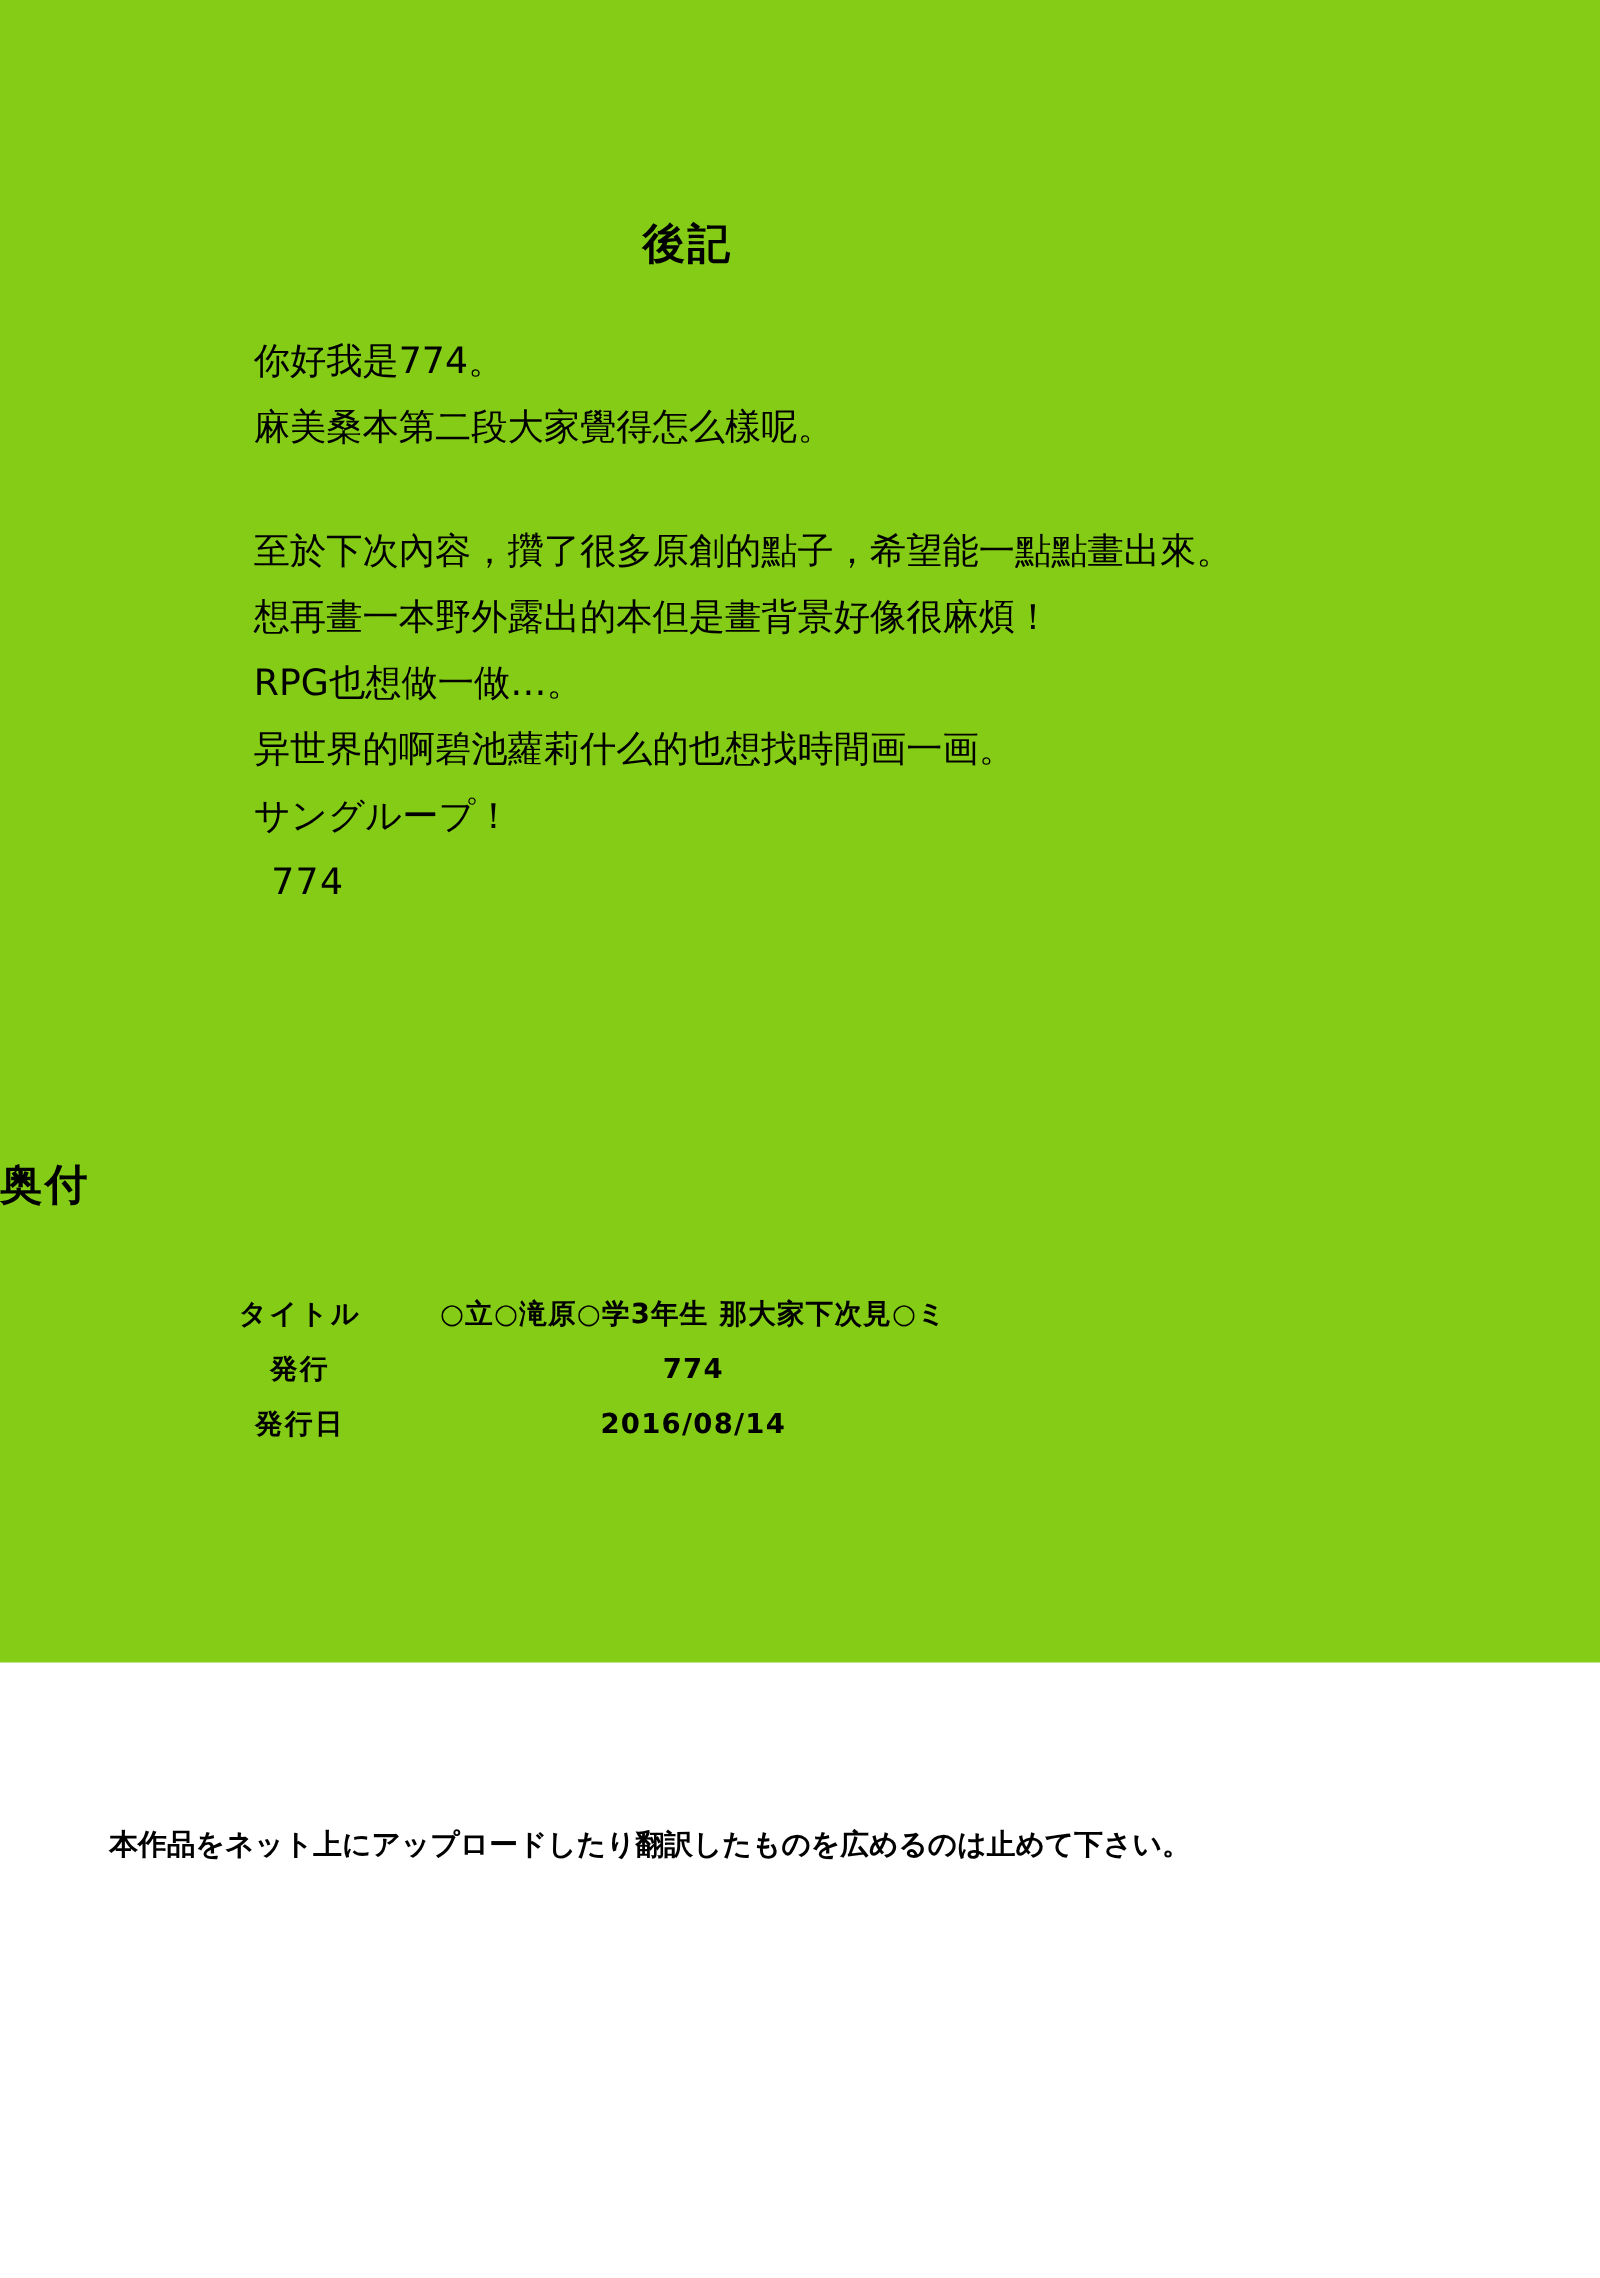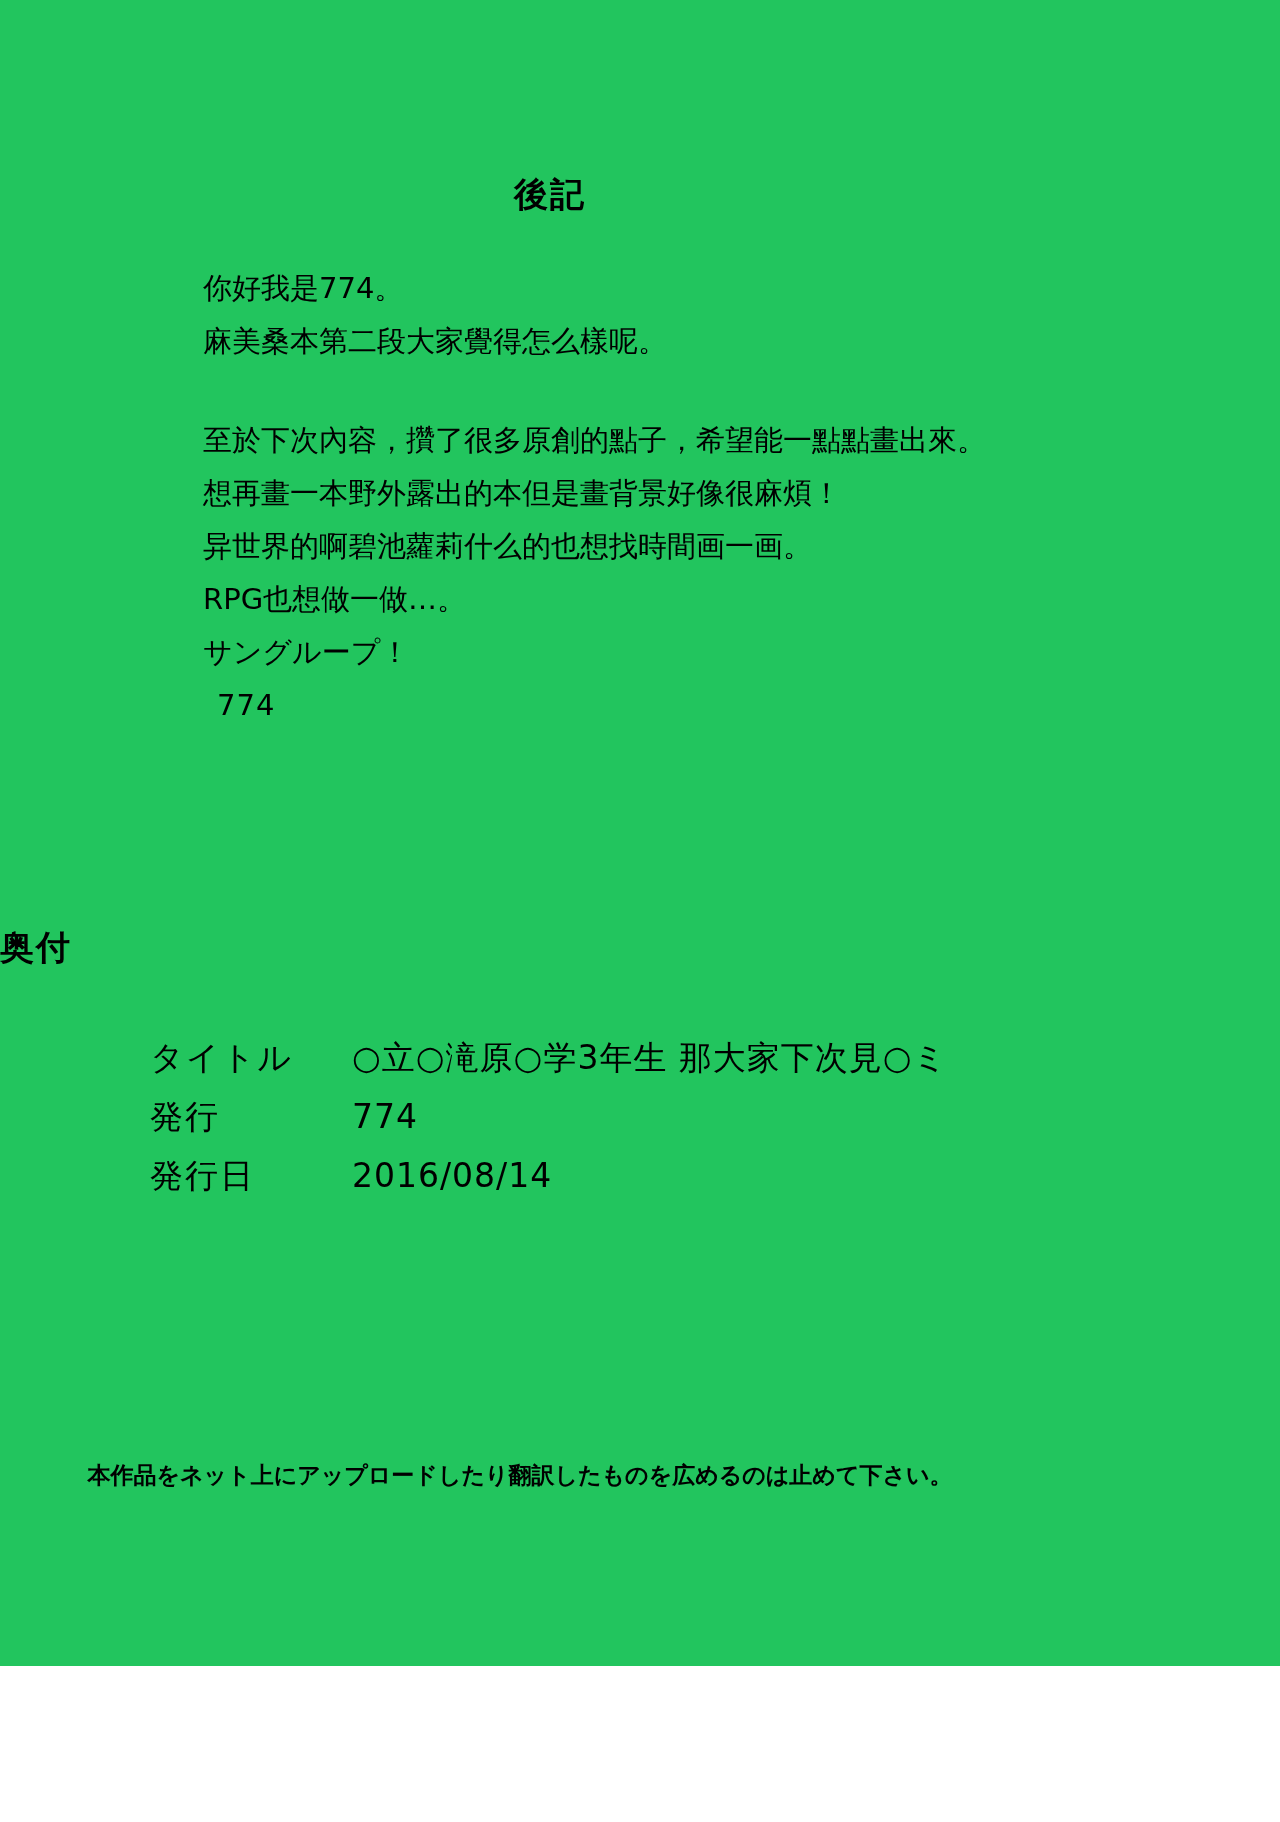--- a/index.html
+++ b/index.html
@@ -11,22 +11,22 @@
     width: 1280px;
     height: 1822px;
     position: relative;
     font-family: "DejaVu Sans", "Liberation Sans", sans-serif;
     color: #000000;
     overflow: hidden;
   }
   .page {
     position: relative;
     width: 1280px;
-    height: 1666px;
-    background: #22c55e;
+    height: 1330px;
+    background: #84cc16;
   }
 
   
   .afterword-title {
     position: absolute;
     top: 172px;
     left: 0;
     width: 1100px;
     text-align: center;
     font-size: 34px;
@@ -61,22 +61,23 @@
     text-align: left;
     font-size: 34px;
     font-weight: bold;
     letter-spacing: 2px;
   }
   .colophon-table {
     position: absolute;
     top: 1036px;
     left: 150px;
     border-collapse: collapse;
-    font-size: 33px;
-    font-weight: normal;
+    font-size: 22px;
+    font-weight: bold;
+    text-align: center;
   }
   .colophon-table td {
     padding: 0 0 14px 0;
     vertical-align: baseline;
     white-space: nowrap;
   }
   .colophon-table td.label {
     width: 180px;
     letter-spacing: 2px;
   }
@@ -107,22 +108,22 @@
 <div class="page">
 
   <div class="afterword-title">後記</div>
 
   <div class="afterword-body">
     <div>你好我是774。</div>
     <div>麻美桑本第二段大家覺得怎么樣呢。</div>
     <span class="gap"></span>
     <div>至於下次內容，攢了很多原創的點子，希望能一點點畫出來。</div>
     <div>想再畫一本野外露出的本但是畫背景好像很麻煩！</div>
+    <div>RPG也想做一做…。</div>
     <div>异世界的啊碧池蘿莉什么的也想找時間画一画。</div>
-    <div>RPG也想做一做…。</div>
     <div>サングループ！</div>
     <span class="sign">774</span>
   </div>
 
   <div class="colophon-title">奥付</div>
 
   <table class="colophon-table">
     <tbody>
       <tr>
         <td class="label">タイトル</td>

